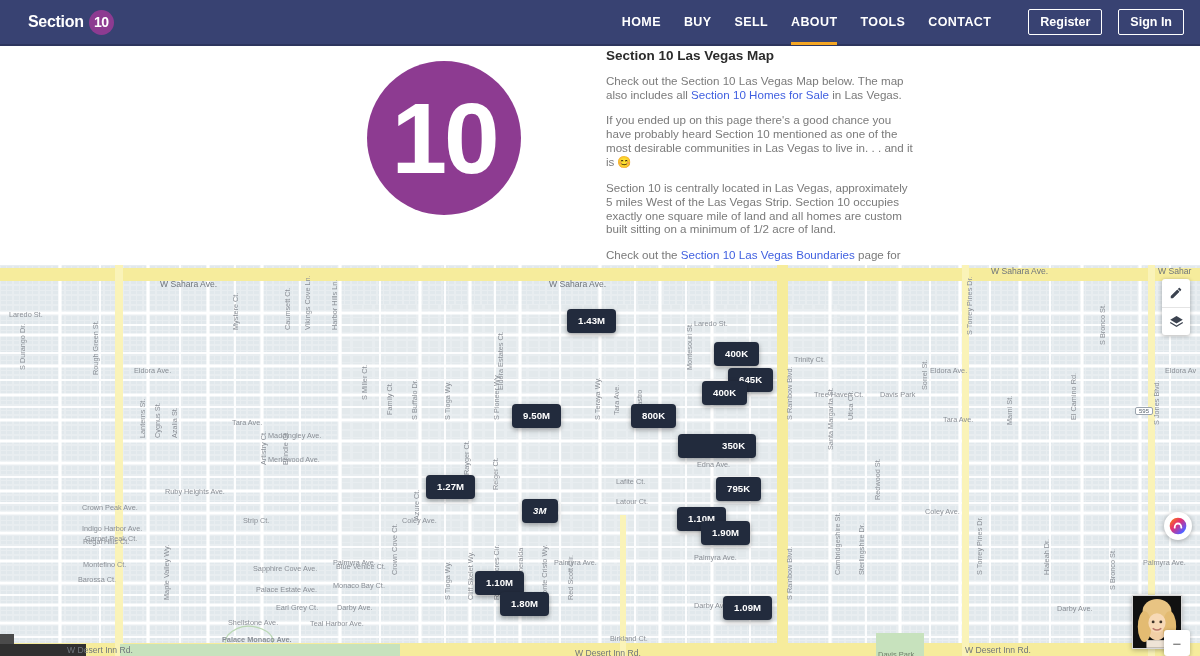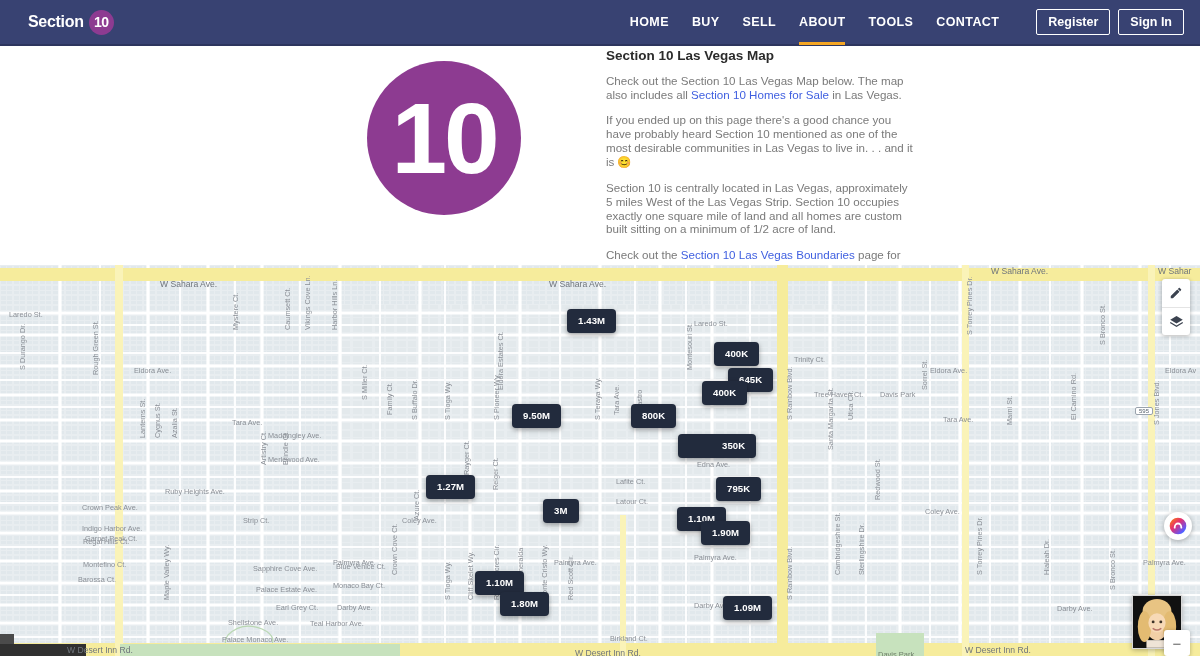--- a/index.html
+++ b/index.html
@@ -51,21 +51,21 @@
     content: ""; position: absolute;
     left: 0; right: 0; bottom: 0;
     height: 3px; background: #f5a623;
   }
   .nav-btn {
     color: #ffffff; font-size: 12.5px; font-weight: bold;
     border: 1px solid #ffffff; border-radius: 2px;
     padding: 5px 11px; cursor: pointer; background: none;
     font-family: "Liberation Sans", sans-serif;
   }
-  .nav-btns { display: flex; gap: 8px; margin-left: 14px; }
+  .nav-btns { display: flex; gap: 16px; margin-left: 14px; }
 
   
   .intro {
     position: absolute; top: 46px; left: 0;
     width: 1200px; height: 219px;
     background: #ffffff;
   }
   .circle-10 {
     position: absolute; left: 367px; top: 15px;
     width: 154px; height: 154px; border-radius: 50%;
@@ -382,21 +382,21 @@
       <div class="street-label " style="left: 253px; top: 299px; text-align: right;">Sapphire Cove Ave.</div>
       <div class="street-label " style="left: 336px; top: 297px;">Blue Venice Ct.</div>
       <div class="street-label " style="left: 256px; top: 320px;">Palace Estate Ave.</div>
       <div class="street-label " style="left: 333px; top: 316px;">Monaco Bay Ct.</div>
       <div class="street-label " style="left: 276px; top: 338px;">Earl Grey Ct.</div>
       <div class="street-label " style="left: 337px; top: 338px;">Darby Ave.</div>
       <div class="street-label " style="left: 694px; top: 336px;">Darby Ave.</div>
       <div class="street-label " style="left: 1057px; top: 339px;">Darby Ave.</div>
       <div class="street-label " style="left: 228px; top: 353px;">Shellstone Ave.</div>
       <div class="street-label " style="left: 310px; top: 354px;">Teal Harbor Ave.</div>
-      <div class="street-label " style="left: 222px; top: 370px;">Palace Monaco Ave.</div>
+      <div class="street-label " style="left: 222px; top: 370px; font-weight: bold;">Palace Monaco Ave.</div>
       <div class="street-label " style="left: 333px; top: 293px;">Palmyra Ave.</div>
       <div class="street-label " style="left: 554px; top: 293px;">Palmyra Ave.</div>
       <div class="street-label " style="left: 694px; top: 288px;">Palmyra Ave.</div>
       <div class="street-label " style="left: 1143px; top: 293px;">Palmyra Ave.</div>
       <div class="street-label " style="left: 610px; top: 369px;">Birkland Ct.</div>
       <div class="street-label major" style="left: 67px; top: 380px;">W Desert Inn Rd.</div>
       <div class="street-label major" style="left: 575px; top: 383px;">W Desert Inn Rd.</div>
       <div class="street-label major" style="left: 965px; top: 380px;">W Desert Inn Rd.</div>
     </div>
   <div id="vert-labels">
@@ -454,21 +454,21 @@
   <div id="price-pins">
       <div class="pin" style="left: 567px; top: 44px;">1.43M</div>
       <div class="pin" style="left: 714px; top: 77px;">400K</div>
       <div class="pin" style="left: 728px; top: 103px;">645K</div>
       <div class="pin" style="left: 702px; top: 116px;">400K</div>
       <div class="pin" style="left: 512px; top: 139px;">9.50M</div>
       <div class="pin" style="left: 631px; top: 139px;">800K</div>
       <div class="pin" style="left: 678px; top: 169px; padding-left: 44px;">350K</div>
       <div class="pin" style="left: 426px; top: 210px;">1.27M</div>
       <div class="pin" style="left: 716px; top: 212px;">795K</div>
-      <div class="pin" style="left: 543px; top: 234px;">3M</div>
+      <div class="pin" style="left: 522px; top: 234px; font-style: italic;">3M</div>
       <div class="pin" style="left: 677px; top: 242px;">1.10M</div>
       <div class="pin" style="left: 701px; top: 256px;">1.90M</div>
       <div class="pin" style="left: 475px; top: 306px;">1.10M</div>
       <div class="pin" style="left: 500px; top: 327px;">1.80M</div>
       <div class="pin" style="left: 723px; top: 331px;">1.09M</div>
     </div>
 
   <div class="map-ctrl-group">
     <div class="map-ctrl">
       <svg width="14" height="14" viewBox="0 0 24 24">

